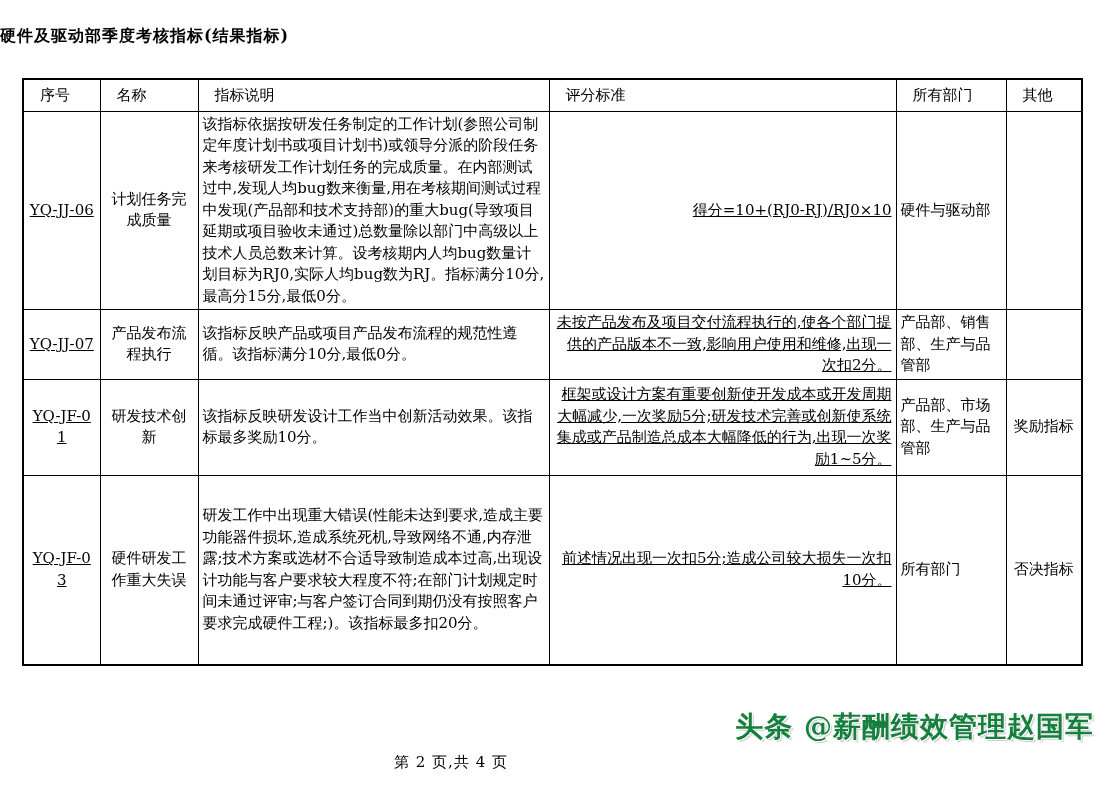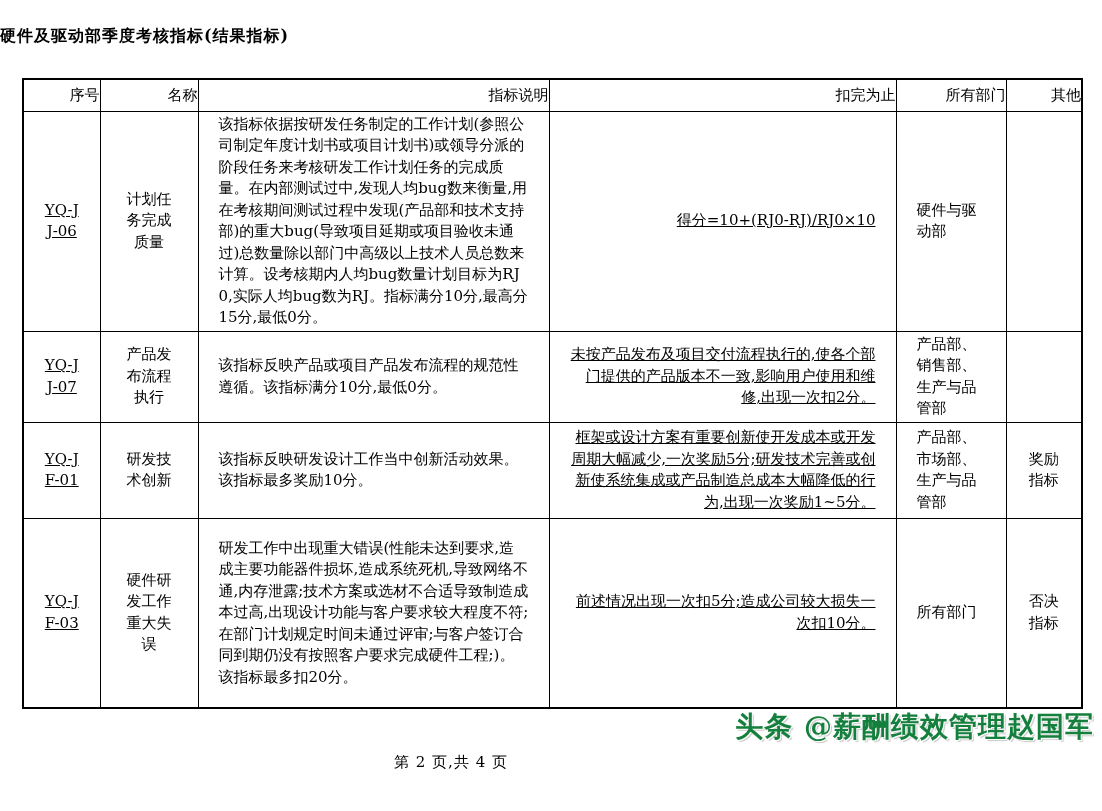--- a/index.html
+++ b/index.html
@@ -30,27 +30,27 @@
     left: 22px; top: 78px;
     width: 1059px;
     border-collapse: collapse;
     table-layout: fixed;
     border: 2px solid #000000;
     font-size: 15px;
   }
   table.kpi td, table.kpi th {
     border: 1px solid #000000;
     vertical-align: middle;
-    padding: 2px 20px;
+    padding: 2px 4px;
     line-height: 21.5px;
     font-weight: normal;
     word-break: break-all;
   }
   tr.head-row { height: 32px; }
-  tr.head-row th { text-align: right; padding: 2px 0; }
+  tr.head-row th { text-align: left; padding: 2px 16px; }
   td.c-id   { text-align: center; text-decoration: underline; }
   td.c-name { text-align: center; }
   td.c-desc { text-align: left; }
   td.c-score{ text-align: right; text-decoration: underline; }
   td.c-src  { text-align: left; }
   td.c-other{ text-align: center; }
   .page-footer {
     position: absolute;
     left: 0; top: 753px;
     width: 902px;
@@ -83,21 +83,21 @@
       <col style="width:351px">
       <col style="width:347px">
       <col style="width:110px">
       <col style="width:76px">
     </colgroup>
     <tbody>
       <tr class="head-row">
         <th>序号</th>
         <th>名称</th>
         <th>指标说明</th>
-        <th>扣完为止</th>
+        <th>评分标准</th>
         <th>所有部门</th>
         <th>其他</th>
       </tr>
 
       <tr style="height:196px">
         <td class="c-id">YQ-JJ-06</td>
         <td class="c-name">计划任务完成质量</td>
         <td class="c-desc">该指标依据按研发任务制定的工作计划(参照公司制定年度计划书或项目计划书)或领导分派的阶段任务来考核研发工作计划任务的完成质量。在内部测试过中,发现人均bug数来衡量,用在考核期间测试过程中发现(产品部和技术支持部)的重大bug(导致项目延期或项目验收未通过)总数量除以部门中高级以上技术人员总数来计算。设考核期内人均bug数量计划目标为RJ0,实际人均bug数为RJ。指标满分10分,最高分15分,最低0分。</td>
         <td class="c-score">得分=10+(RJ0-RJ)/RJ0×10</td>
         <td class="c-src">硬件与驱动部</td>

